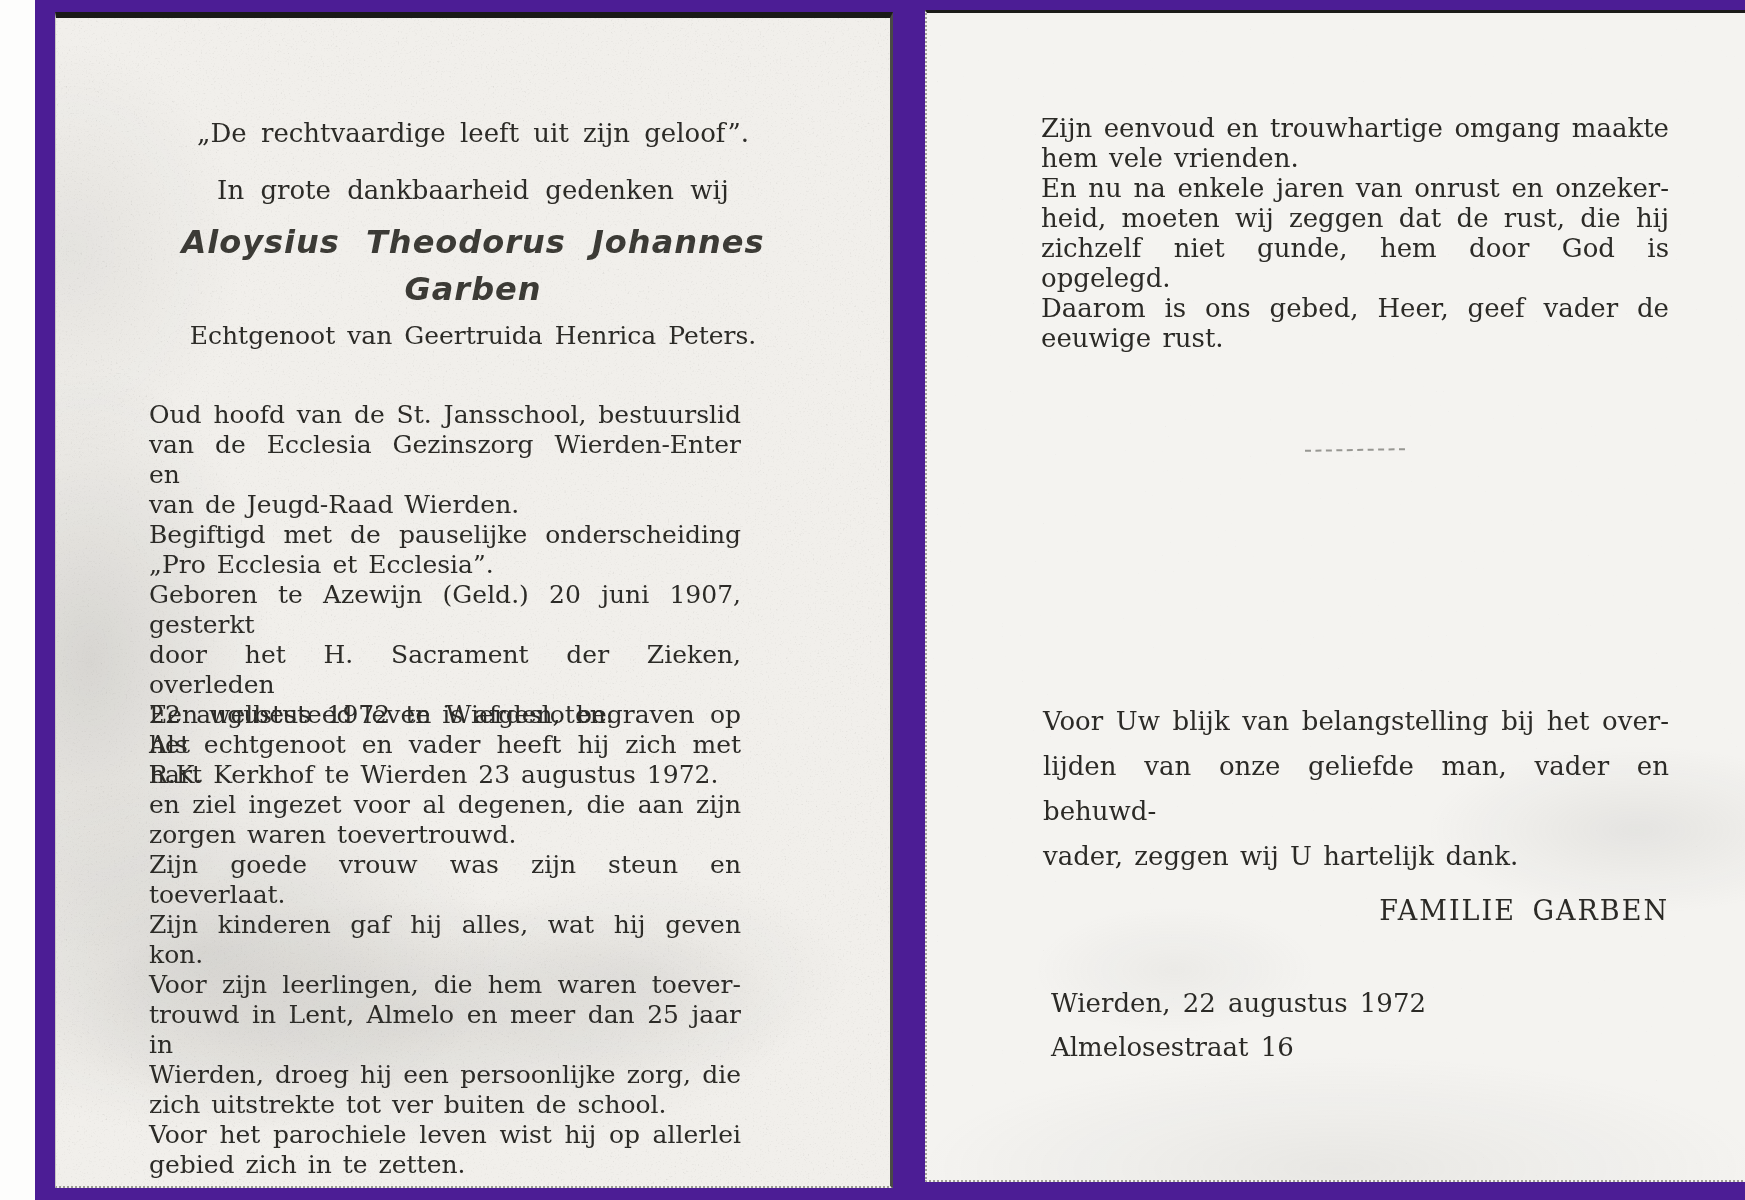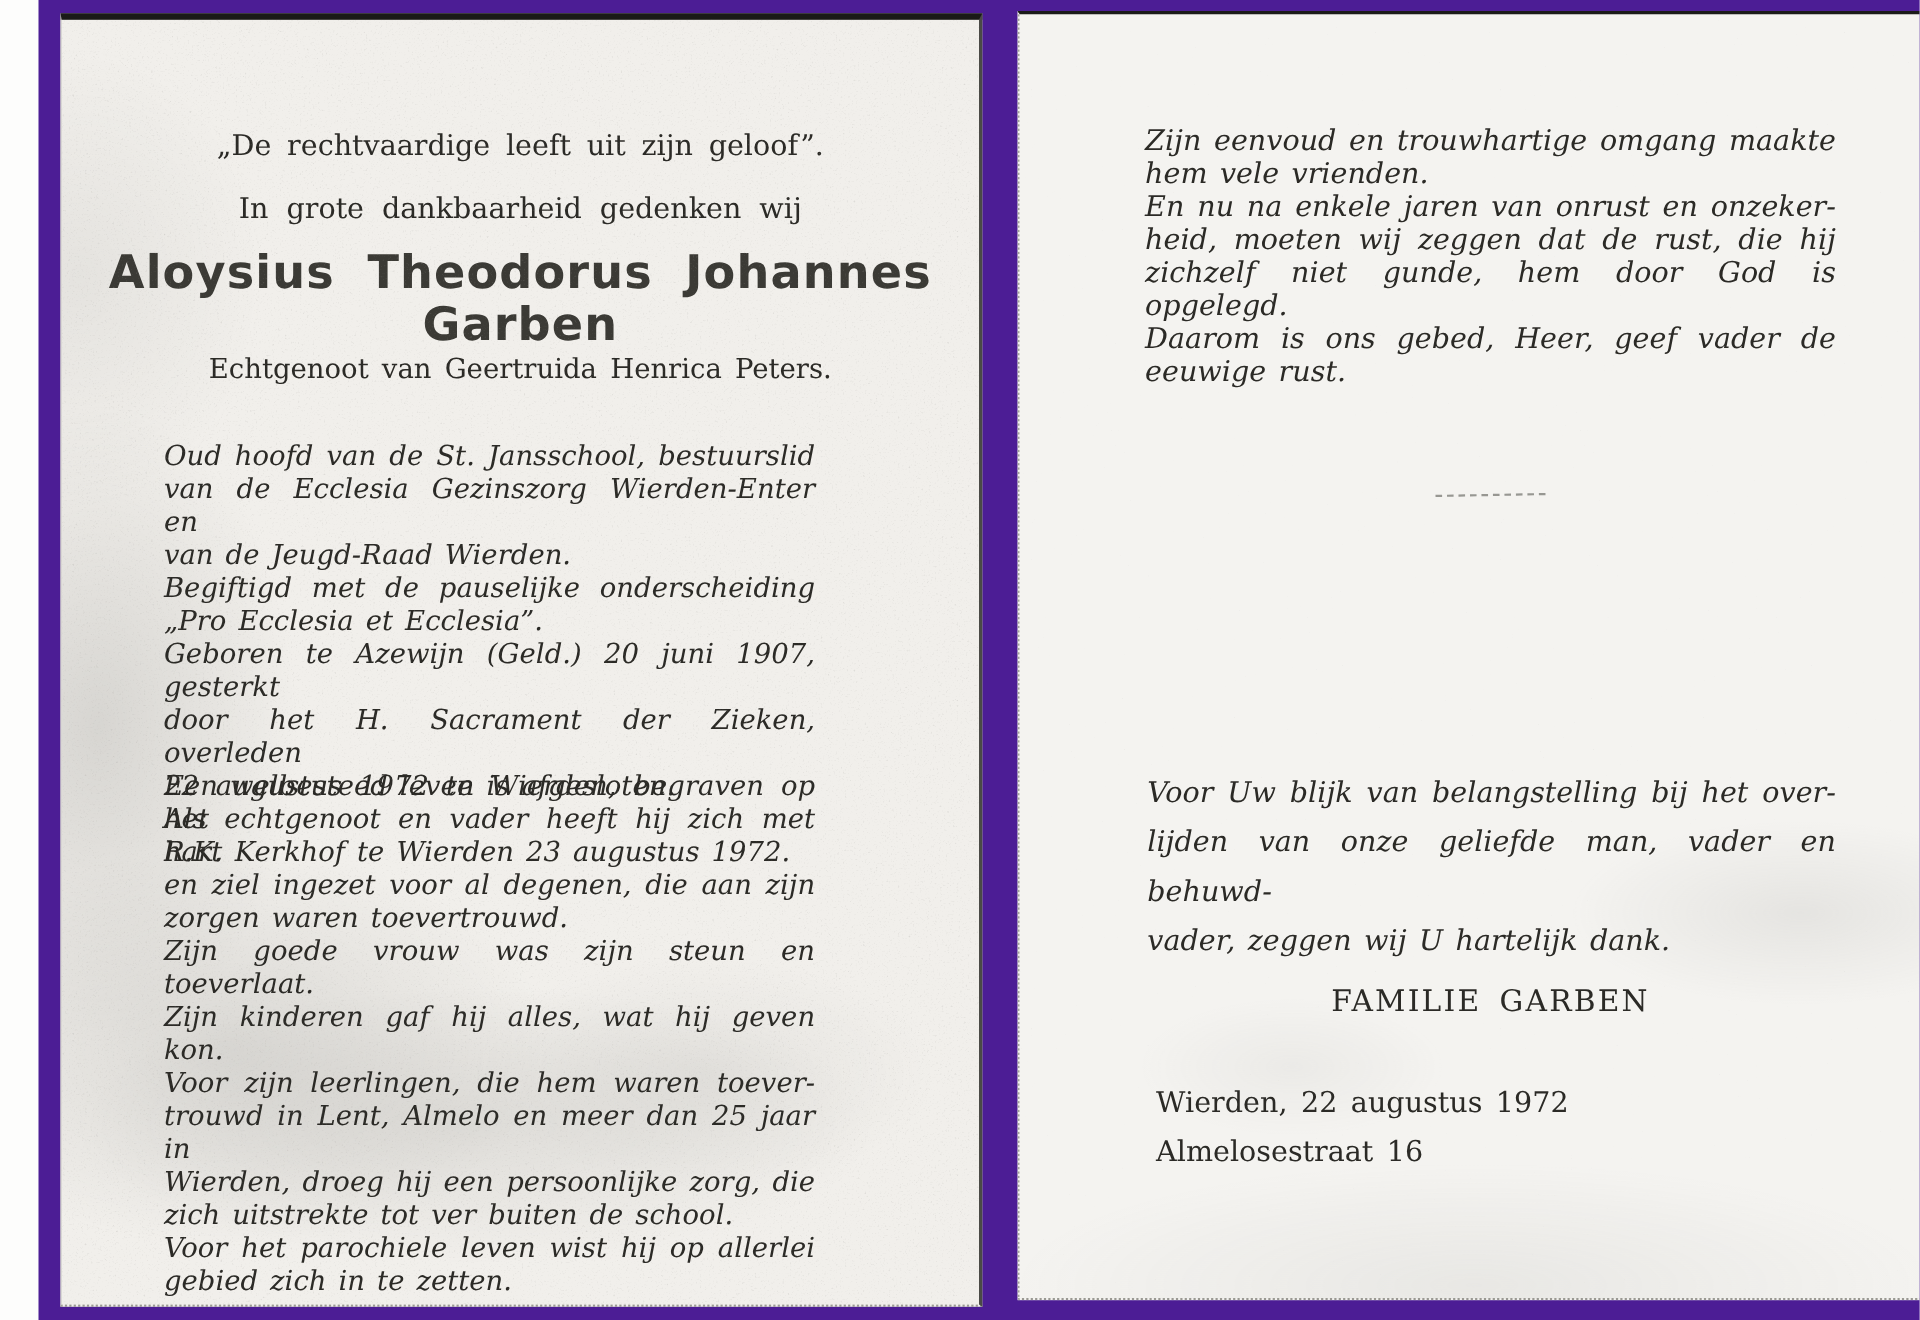--- a/index.html
+++ b/index.html
@@ -24,31 +24,31 @@
         radial-gradient(ellipse 300px 120px at 86% 70%, rgba(130,130,126,0.13), transparent 70%),
         radial-gradient(ellipse 600px 160px at 50% 99%, rgba(130,130,126,0.10), transparent 70%),
         radial-gradient(ellipse 200px 90px at 30% 82%, rgba(130,130,126,0.08), transparent 70%);}
   .rp-edge{position:absolute;right:-2px;top:-3px;width:3px;height:310px;background:#2e2e2b;}
   .noise{position:absolute;left:0;top:0;width:100%;height:100%;pointer-events:none;opacity:.5;}
   
   .blk{position:absolute;}
   .center{left:0;right:0;text-align:center;}
   .quote{top:100px;font-size:26px;word-spacing:6px;}
   .intro{top:157px;font-size:26px;word-spacing:8px;}
-  .nameline{font-family:"DejaVu Sans", sans-serif;font-weight:bold;font-size:42px;
-            letter-spacing:1px;word-spacing:14px;color:#3b3a35;}
+  .nameline{font-family:"DejaVu Sans", sans-serif;font-weight:bold;font-size:32px;
+            letter-spacing:1px;word-spacing:14px;color:#3b3a35;font-style:italic;}
   .name1{top:205px;}
   .name2{top:252px;}
   .spouse{top:303px;font-size:25px;word-spacing:4px;text-align:center;}
-  .para{font-size:25px;line-height:30px;font-style:italic;}
+  .para{font-size:25px;line-height:30px;}
   .bio{top:382px;left:93px;width:592px;}
   .life{top:682px;left:93px;width:592px;}
   .memorial{top:100px;left:114px;width:628px;font-size:26px;line-height:30px;}
   .thanks{top:686px;left:116px;width:626px;font-size:26px;line-height:45px;}
-  .family{top:882px;left:114px;width:628px;text-align:center;font-size:27px;letter-spacing:2px;word-spacing:6px;}
+  .family{top:882px;left:114px;width:628px;text-align:right;font-size:27px;letter-spacing:2px;word-spacing:6px;}
   .dateline{top:975px;left:124px;font-size:26px;word-spacing:4px;}
   .address{top:1019px;left:124px;font-size:26px;word-spacing:4px;}
   .line{text-align:left;word-spacing:3px;}
   .line.j{text-align:justify;text-align-last:justify;}
   .smudge{top:436px;left:378px;width:100px;height:0;
           border-top:2px dashed rgba(75,75,70,0.55);transform:rotate(-1deg);}
 </style>
 </head>
 <body>
 

